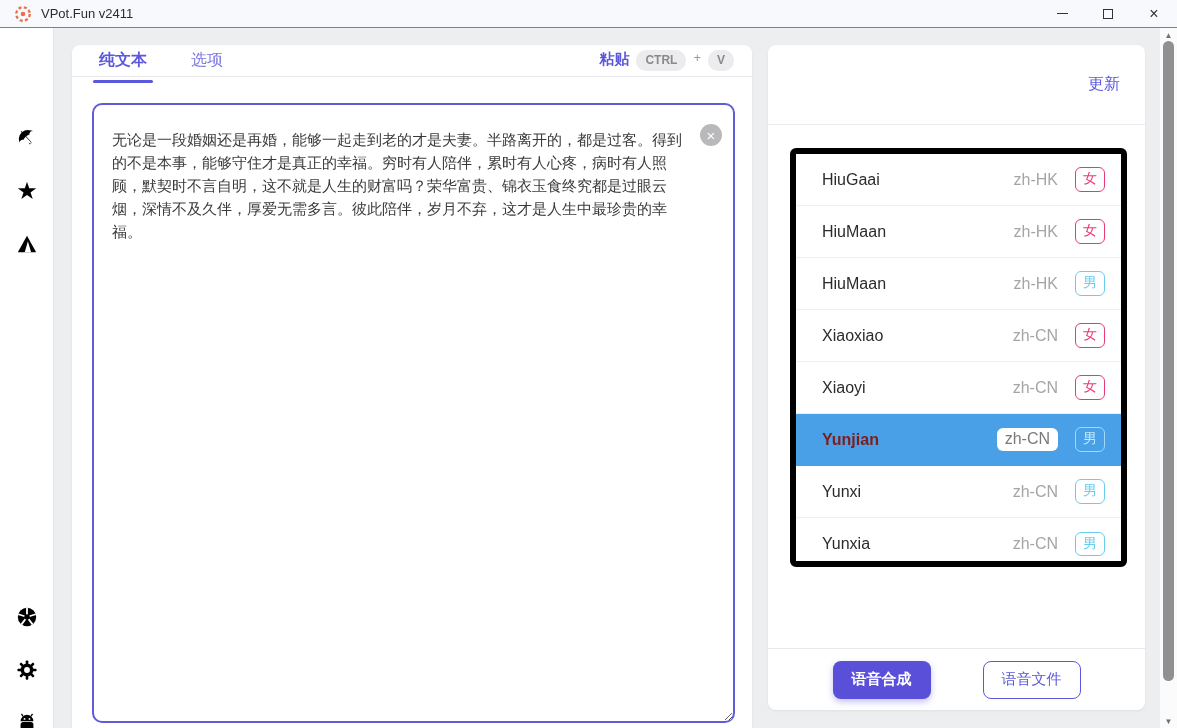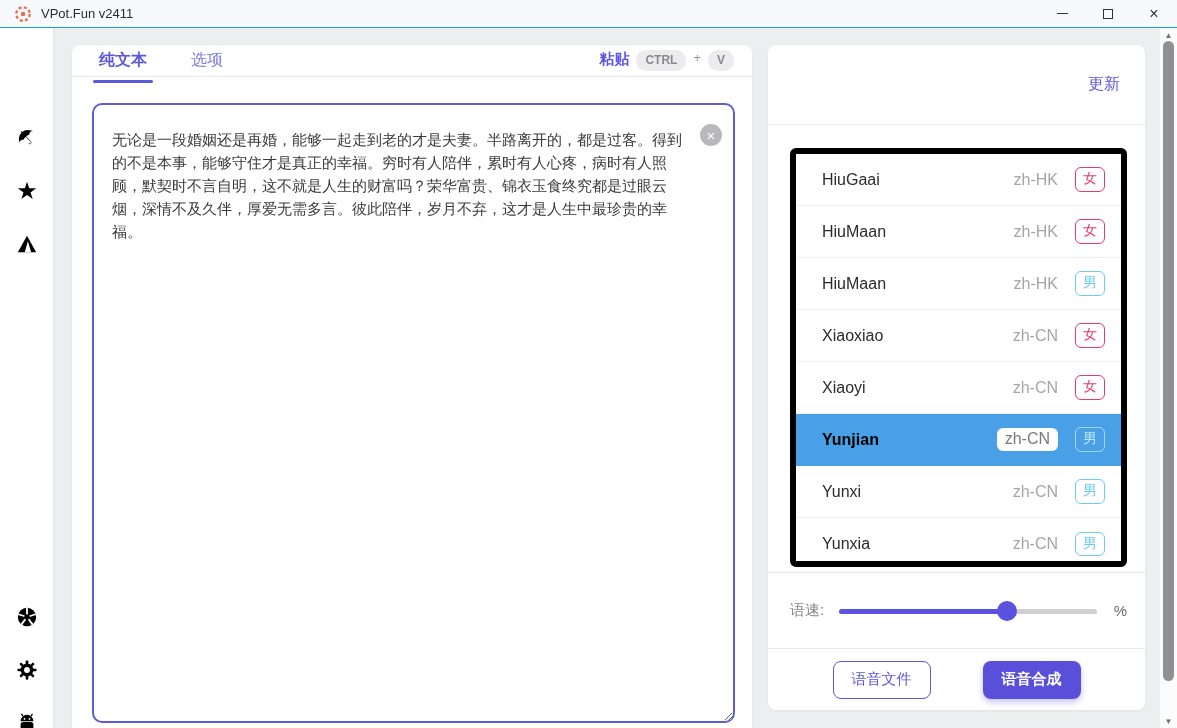--- a/index.html
+++ b/index.html
@@ -92,21 +92,21 @@
   .voice-row:last-child { border-bottom: none; }
   .voice-name { font-size: 16px; color: #2b2b2b; font-weight: 500; }
   .voice-right { margin-left: auto; display: flex; align-items: center; gap: 17px; }
   .voice-locale { font-size: 16px; color: #a5a5a9; }
   .voice-gender {
     font-size: 14px; border: 1.5px solid; border-radius: 6px; padding: 1px 7px 2px; line-height: 1.4;
   }
   .voice-gender.female { color: #e83a6e; border-color: #e83a6e; }
   .voice-gender.male { color: #69cdf1; border-color: #69cdf1; }
   .voice-row.selected { background: #4aa0e6; border-bottom-color: #4aa0e6; }
-  .voice-row.selected .voice-name { color: #000000; font-weight: bold; }
+  .voice-row.selected .voice-name { color: #7f1d1d; font-weight: bold; }
   .voice-row.selected .voice-locale {
     background: #fff; color: #7a7a7e; border-radius: 6px; padding: 2px 8px 3px;
   }
   .voice-row.selected .voice-gender.male { color: #bfe9fa; border-color: #9cdcf6; }
   
   .speed-section {
     position: absolute; left: 0; top: 527px; width: 100%; height: 76px;
     border-top: 1px solid #e9e9eb; display: flex; align-items: center; padding: 0 18px 0 22px;
   }
   .speed-label { font-size: 15px; color: #85858a; flex: none; }
@@ -302,33 +302,24 @@
 
   <div class="voice-row">
     <span class="voice-name">Yunxia</span>
     <span class="voice-right">
       <span class="voice-locale">zh-CN</span>
       <span class="voice-gender male">男</span>
     </span>
   </div>
 </div>
 
-  <div class="speed-section">
-    <span class="speed-label">语速:</span>
-    <div class="slider">
-      <div class="slider-track"></div>
-      <div class="slider-fill" id="slider-fill" style="width: 65%;"></div>
-      <div class="slider-thumb" id="slider-thumb" style="left: calc(65% - 10px);"></div>
-    </div>
-    <span class="speed-unit">%</span>
-  </div>
 
   <div class="actions-section">
+    <button class="btn btn-primary">语音合成</button>
     <button class="btn btn-outline">语音文件</button>
-    <button class="btn btn-primary">语音合成</button>
   </div>
 </div>
 
 <div class="win-scrollbar">
   <div class="sb-arrow up">▲</div>
   <div class="sb-thumb"></div>
   <div class="sb-arrow down">▼</div>
 </div>
 
 </body></html>

